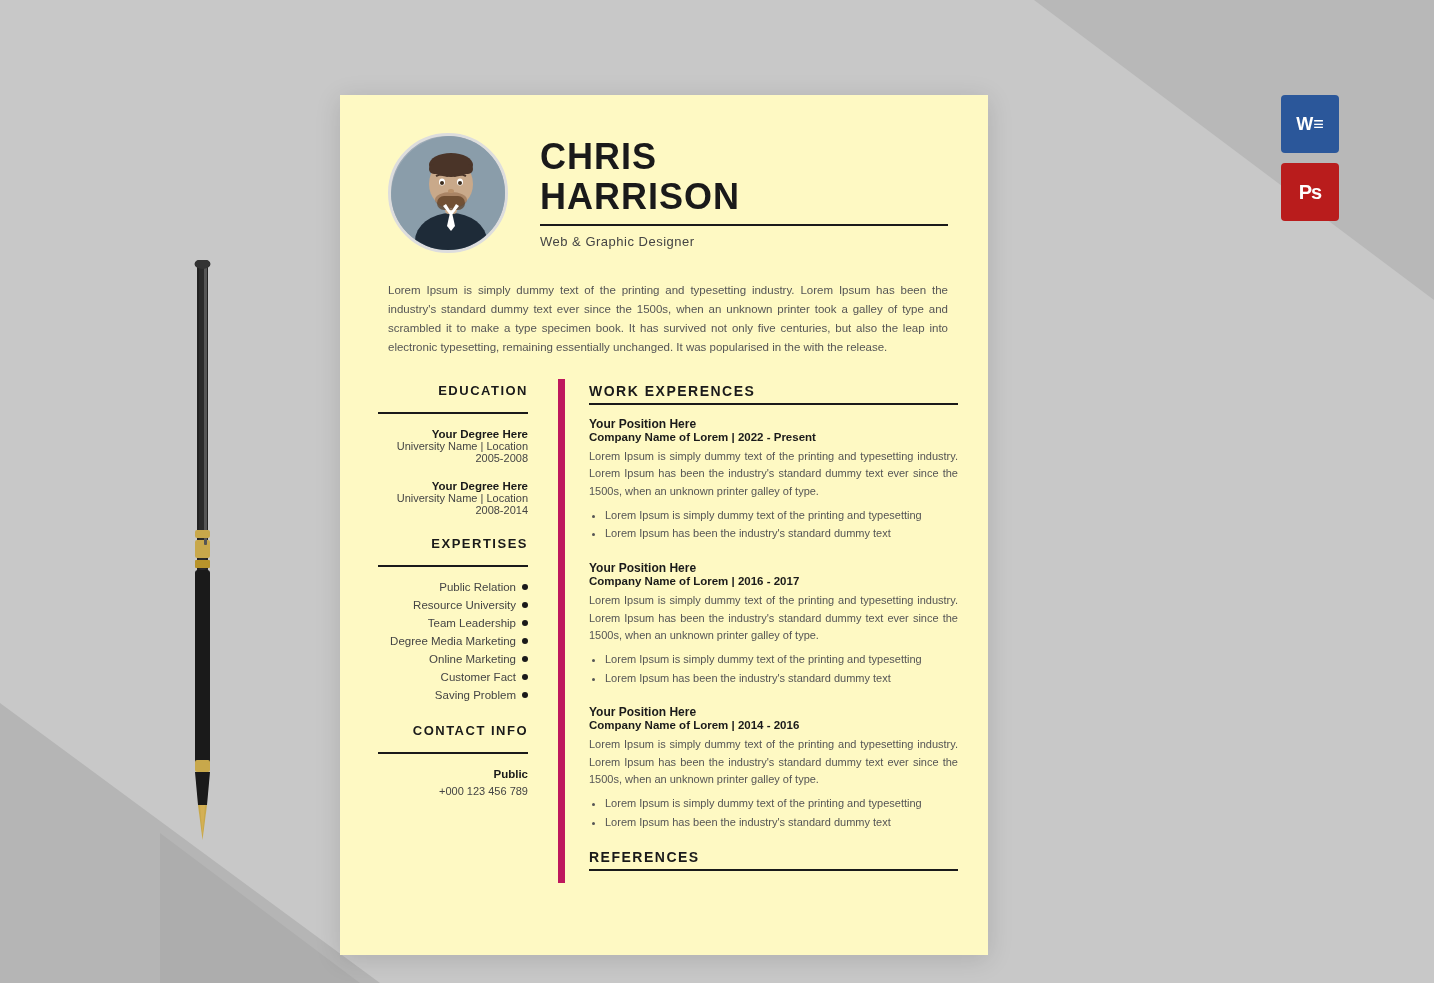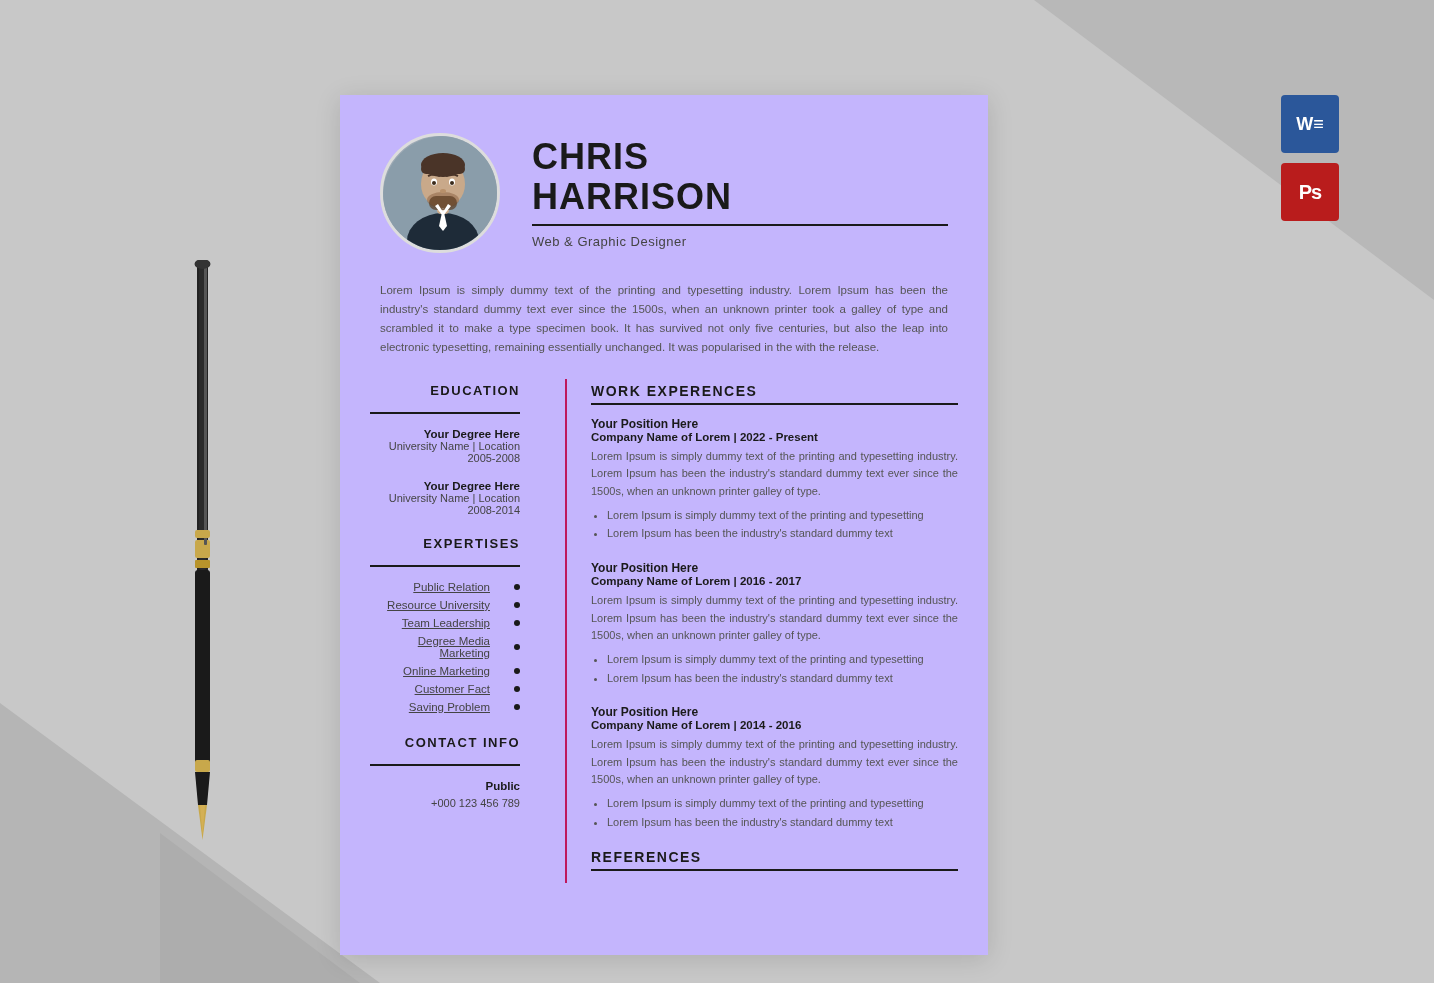--- a/index.html
+++ b/index.html
@@ -82,24 +82,24 @@
       height: 580px;
     }
 
     
     .resume-paper {
       position: absolute;
       left: 340px;
       top: 95px;
       width: 648px;
       min-height: 860px;
-      background: #c4b5fd;
+      background: #fef9c3;
       box-shadow: 0 4px 24px rgba(0,0,0,0.13);
       z-index: 5;
-      padding: 0 0 40px 0;
+      padding: 0 0 40px 8px;
     }
 
     
     .resume-header {
       display: flex;
       align-items: center;
       padding: 38px 40px 28px 40px;
       gap: 32px;
     }
     .avatar-circle {
@@ -158,22 +158,22 @@
     }
     .resume-left {
       width: 200px;
       padding: 0 20px 0 30px;
       text-align: right;
       flex-shrink: 0;
     }
     .resume-right {
       flex: 1;
       padding: 0 30px 0 24px;
-      border-left: 2px solid #be185d;
-      margin-left: 25px;
+      border-left: 7px solid #be185d;
+      margin-left: 10px;
     }
 
     .section-title {
       font-size: 13px;
       font-weight: 900;
       color: #1a1a1a;
       letter-spacing: 1.5px;
       text-transform: uppercase;
       margin-bottom: 14px;
       margin-top: 4px;
@@ -207,22 +207,21 @@
       margin-top: 20px;
       text-align: right;
     }
     .expertise-item {
       font-size: 11.5px;
       color: #444;
       margin-bottom: 6px;
       display: flex;
       align-items: center;
       justify-content: flex-end;
-      gap: 24px;
-      text-decoration: underline;
+      gap: 6px;
     }
     .expertise-dot {
       width: 6px;
       height: 6px;
       background: #1a1a1a;
       border-radius: 50%;
       flex-shrink: 0;
     }
 
     

